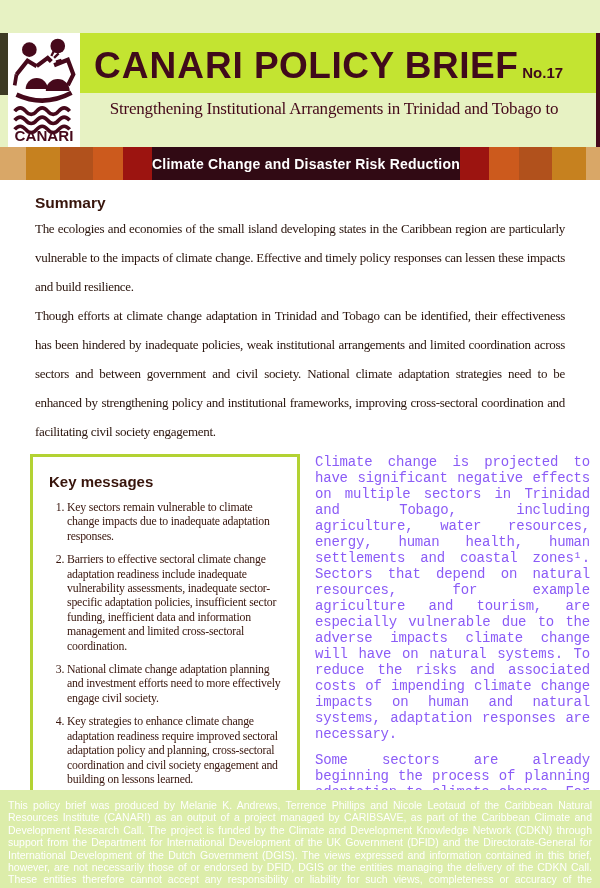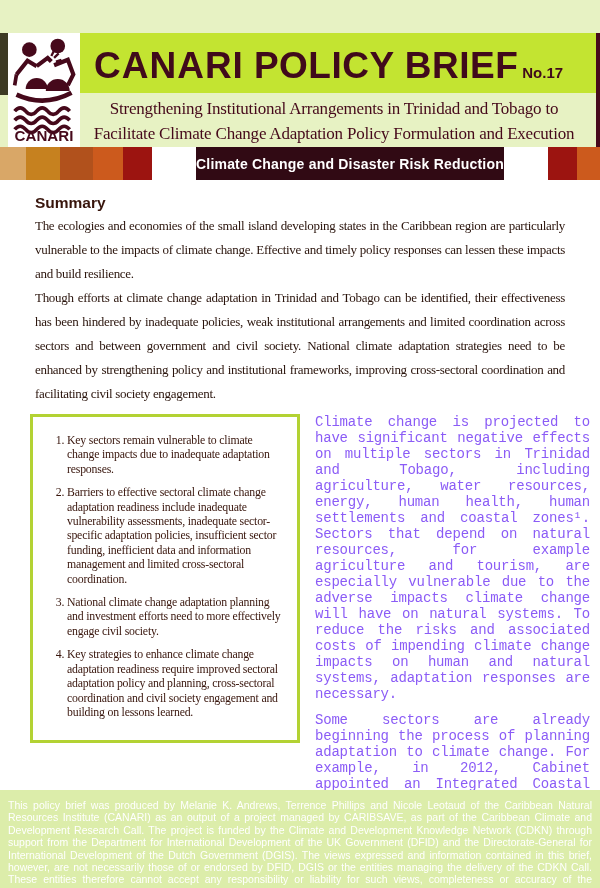--- a/index.html
+++ b/index.html
@@ -25,35 +25,35 @@
   .brief-title { display:flex; align-items:baseline; color:#400a1b; white-space:nowrap; }
   .brief-title .t-name { font-size:37px; font-weight:600; letter-spacing:1px; }
   .brief-title .t-rest { font-size:37px; font-weight:800; margin-left:10px; letter-spacing:0.5px;text-align:center; }
   .brief-title .t-num  { font-size:15px; font-weight:800; margin-left:4px; }
   .subtitle {
     position:absolute; left:76px; top:96px; right:8px; text-align:center;
     font-family:"Liberation Serif", serif; font-size:17px; letter-spacing:-0.2px;
     color:#45081a; line-height:25px; white-space:nowrap;
   }
   
-  .stripes { display:flex; height:33px; width:489px;gap:44px; }
+  .stripes { display:flex; height:33px; width:489px; }
   .stripes > div { height:100%; }
   .banner {
     flex:1; background:#310a14; color:#ffffff; display:flex;
     align-items:center; justify-content:center;
     font-size:14px; font-weight:bold; white-space:nowrap; letter-spacing:0.2px;
   }
   
   .summary { padding:10px 35px 0 35px; }
   .summary h2 {
     font-size:15.5px; font-weight:bold; color:#38150c; margin:4px 0 2px 0;
   }
   .summary p {
     font-family:"Liberation Serif", serif; font-size:13px; letter-spacing:-0.3px;
-    line-height:24px; text-align:justify; color:#29130b;
+    line-height:29px; text-align:justify; color:#29130b;
   }
   
   .columns { display:flex; gap:15px; padding:8px 10px 0 30px; align-items:flex-start; }
   .key-box {
     width:270px; flex:0 0 270px; border:3px solid #b3d233; background:#ffffff;
     padding:16px 12px 12px 16px;
   }
   .key-box h3 { font-size:15px; font-weight:bold; color:#38150c; margin-bottom:10px; }
   .key-box ol {
     padding-left:18px; font-family:"Liberation Serif", serif; font-weight:normal;
@@ -115,21 +115,20 @@
       <span class="t-name">CANARI</span>
       <span class="t-rest">POLICY BRIEF</span>
       <span class="t-num">No.17</span>
     </div>
   </div>
 
   <div class="right-strip"></div>
 
   <div class="subtitle">
     <div>Strengthening Institutional Arrangements in Trinidad and Tobago to</div>
-    <div>Facilitate Climate Change Adaptation Policy Formulation and Execution</div>
   </div>
 </div>
 
 <div class="stripes">
   <div style="display:flex">
       <div style="width: 26px; background: rgb(217, 167, 103);"></div>
       <div style="width: 34px; background: rgb(198, 129, 31);"></div>
       <div style="width: 33px; background: rgb(177, 81, 28);"></div>
       <div style="width: 30px; background: rgb(204, 90, 29);"></div>
       <div style="width: 29px; background: rgb(156, 20, 16);"></div>
@@ -145,20 +144,21 @@
 </div>
 
 <div class="summary">
   <h2>Summary</h2>
   <p>The ecologies and economies of the small island developing states in the Caribbean region are particularly vulnerable to the impacts of climate change. Effective and timely policy responses can lessen these impacts and build resilience.</p>
   <p>Though efforts at climate change adaptation in Trinidad and Tobago can be identified, their effectiveness has been hindered by inadequate policies, weak institutional arrangements and  limited coordination across sectors and between government and civil society. National climate adaptation strategies need to be enhanced by strengthening policy and institutional frameworks, improving cross-sectoral coordination and facilitating civil society engagement.</p>
 </div>
 
 <div class="columns">
   <div class="key-box">
+    <h3>Key messages</h3>
     <ol>
         <li>Key sectors remain vulnerable to climate change impacts due to inadequate adaptation responses.</li>
         <li>Barriers to effective sectoral climate change adaptation readiness include inadequate vulnerability assessments, inadequate sector-specific adaptation policies, insufficient sector funding, inefficient data and information management and limited cross-sectoral coordination.</li>
         <li>National climate change adaptation planning and investment efforts need to more effectively engage civil society.</li>
         <li>Key strategies to enhance climate change adaptation readiness require improved sectoral adaptation policy and planning, cross-sectoral coordination and civil society engagement and building on lessons learned.</li>
       </ol>
   </div>
   <div class="right-col">
     <p>Climate change is projected to have significant negative effects on multiple sectors in Trinidad and Tobago, including agriculture, water resources, energy, human health, human settlements and coastal zones¹. Sectors that depend on natural resources, for example agriculture and tourism, are especially vulnerable due to the adverse impacts climate change will have on natural systems. To reduce the risks and associated costs of impending climate change impacts on human and natural systems, adaptation responses are necessary.</p>
     <p>Some sectors are already beginning the process of planning adaptation to climate change. For example, in 2012, Cabinet appointed an Integrated Coastal Zone Management (ICZM) Steering Committee to, in part, determine the vulnerability of the coastal zone of Trinidad and Tobago to climate change and make recommendations for adaptation.</p>

